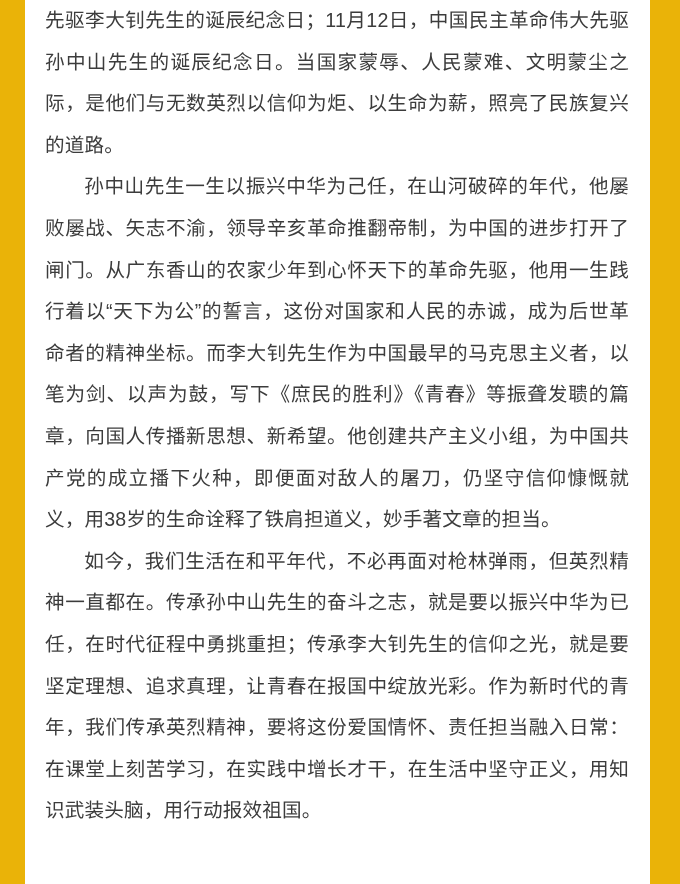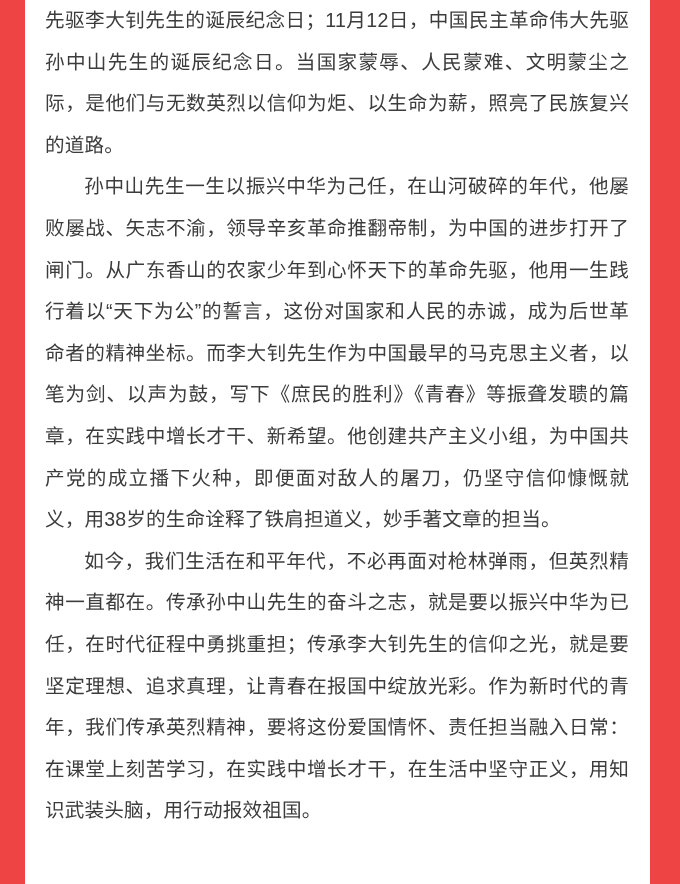--- a/index.html
+++ b/index.html
@@ -12,21 +12,21 @@
     background: #fcefef;
     font-family: "Liberation Sans", "DejaVu Sans", sans-serif;
     overflow: hidden;
   }
 
   
   .page-canvas {
     position: relative;
     width: 680px;
     height: 884px;
-    background: #ef4444;
+    background: #eab308;
     box-sizing: border-box;
   }
 
   
   .article-sheet {
     position: absolute;
     left: 25px;
     top: 0;
     width: 625px;
     height: 884px;
@@ -62,20 +62,20 @@
 </style>
 </head>
 <body>
 
 <div class="page-canvas">
   <div class="article-sheet">
     <div class="article-body">
 
       <p class="para para-continuation">先驱李大钊先生的诞辰纪念日；11月12日，中国民主革命伟大先驱孙中山先生的诞辰纪念日。当国家蒙辱、人民蒙难、文明蒙尘之际，是他们与无数英烈以信仰为炬、以生命为薪，照亮了民族复兴的道路。</p>
 
-      <p class="para">孙中山先生一生以振兴中华为己任，在山河破碎的年代，他屡败屡战、矢志不渝，领导辛亥革命推翻帝制，为中国的进步打开了闸门。从广东香山的农家少年到心怀天下的革命先驱，他用一生践行着以“天下为公”的誓言，这份对国家和人民的赤诚，成为后世革命者的精神坐标。而李大钊先生作为中国最早的马克思主义者，以笔为剑、以声为鼓，写下《庶民的胜利》《青春》等振聋发聩的篇章，在实践中增长才干、新希望。他创建共产主义小组，为中国共产党的成立播下火种，即便面对敌人的屠刀，仍坚守信仰慷慨就义，用38岁的生命诠释了铁肩担道义，妙手著文章的担当。</p>
+      <p class="para">孙中山先生一生以振兴中华为己任，在山河破碎的年代，他屡败屡战、矢志不渝，领导辛亥革命推翻帝制，为中国的进步打开了闸门。从广东香山的农家少年到心怀天下的革命先驱，他用一生践行着以“天下为公”的誓言，这份对国家和人民的赤诚，成为后世革命者的精神坐标。而李大钊先生作为中国最早的马克思主义者，以笔为剑、以声为鼓，写下《庶民的胜利》《青春》等振聋发聩的篇章，向国人传播新思想、新希望。他创建共产主义小组，为中国共产党的成立播下火种，即便面对敌人的屠刀，仍坚守信仰慷慨就义，用38岁的生命诠释了铁肩担道义，妙手著文章的担当。</p>
 
 
       <p class="para">如今，我们生活在和平年代，不必再面对枪林弹雨，但英烈精神一直都在。传承孙中山先生的奋斗之志，就是要以振兴中华为已任，在时代征程中勇挑重担；传承李大钊先生的信仰之光，就是要坚定理想、追求真理，让青春在报国中绽放光彩。作为新时代的青年，我们传承英烈精神，要将这份爱国情怀、责任担当融入日常：在课堂上刻苦学习，在实践中增长才干，在生活中坚守正义，用知识武装头脑，用行动报效祖国。</p>
 
     </div>
   </div>
 </div>
 
 </body></html>

